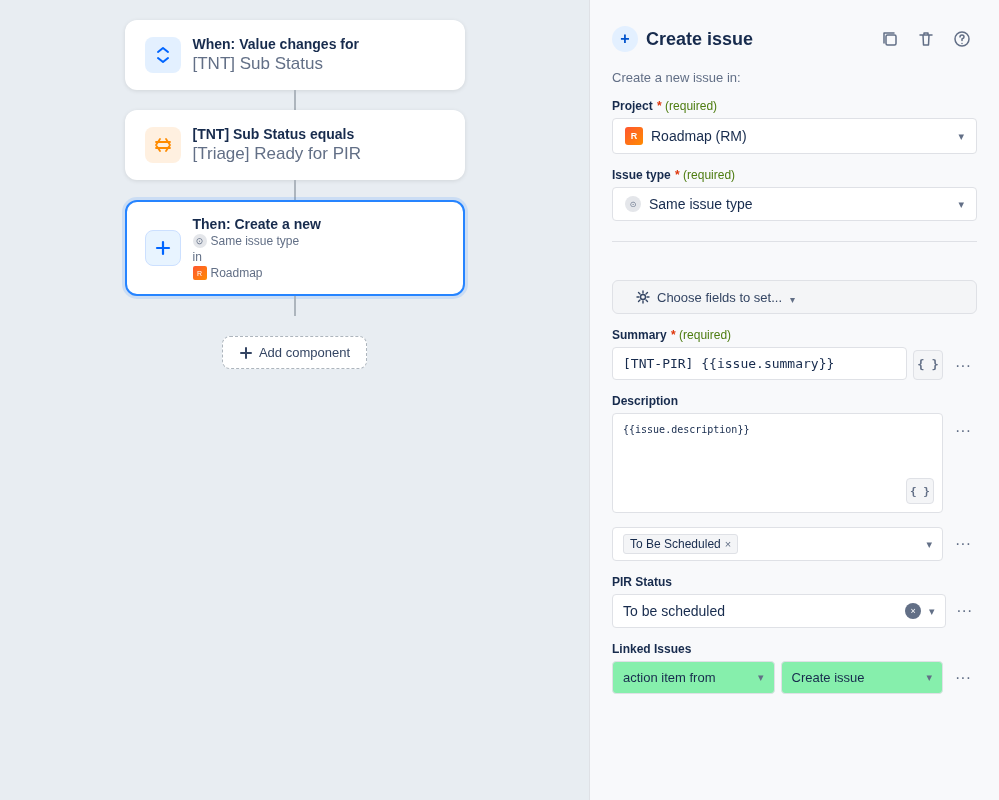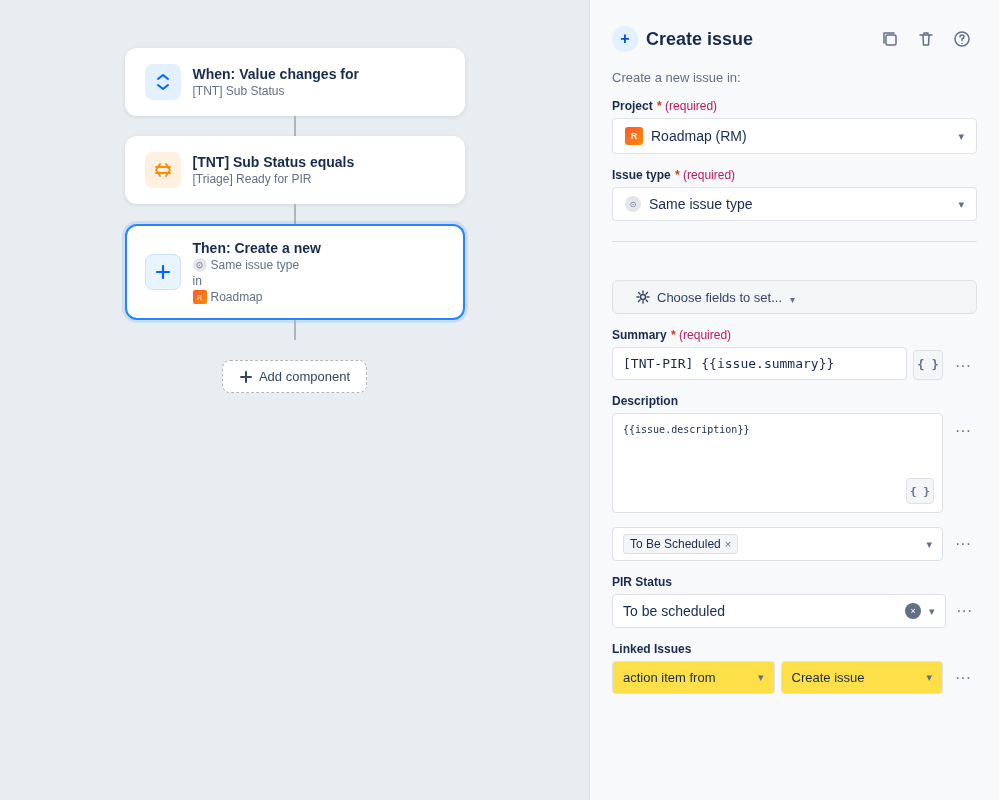--- a/index.html
+++ b/index.html
@@ -15,21 +15,20 @@
 
     
     .left-panel {
       flex: 1;
       padding: 20px 30px;
       display: flex;
       flex-direction: column;
       align-items: flex-start;
       gap: 0;
       position: relative;
-      margin-top: 28px;
     }
 
     .flow-container {
       display: flex;
       flex-direction: column;
       align-items: center;
       width: 100%;
       gap: 0;
     }
 
@@ -78,21 +77,21 @@
       gap: 2px;
     }
 
     .card-title {
       font-size: 14px;
       font-weight: 600;
       color: #172b4d;
     }
 
     .card-subtitle {
-      font-size: 12px;
+      font-size: 17px;
       color: #626f86;
     }
 
     .card-body-lines {
       display: flex;
       flex-direction: column;
       gap: 2px;
     }
 
     .card-body-line {
@@ -210,21 +209,21 @@
       margin-bottom: 5px;
     }
 
     .field-label .required {
       color: #de350b;
       margin-left: 1px;
     }
 
     .field-label .optional-text {
       font-weight: 400;
-      color: #be185d;
+      color: #4d7c0f;
     }
 
     .select-field {
       width: 100%;
       background: #ffffff;
       border: 1.5px solid #dfe1e6;
       border-radius: 4px;
       padding: 8px 12px;
       font-size: 14px;
       color: #172b4d;
@@ -443,21 +442,21 @@
 
     
     .linked-issues-row {
       display: flex;
       align-items: center;
       gap: 6px;
     }
 
     .linked-select {
       flex: 1;
-      background: #fde047;
+      background: #86efac;
       border: 1.5px solid #dfe1e6;
       border-radius: 4px;
       padding: 8px 10px;
       font-size: 13px;
       color: #172b4d;
       display: flex;
       align-items: center;
       justify-content: space-between;
       cursor: pointer;
     }

